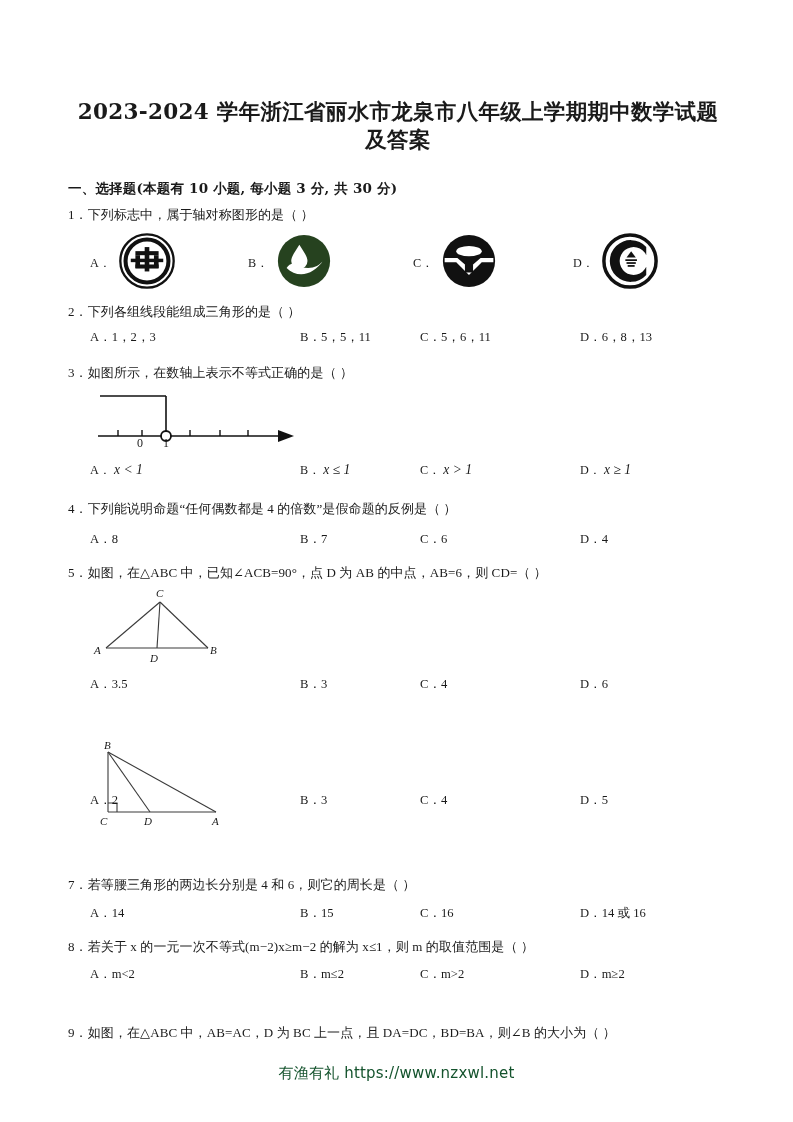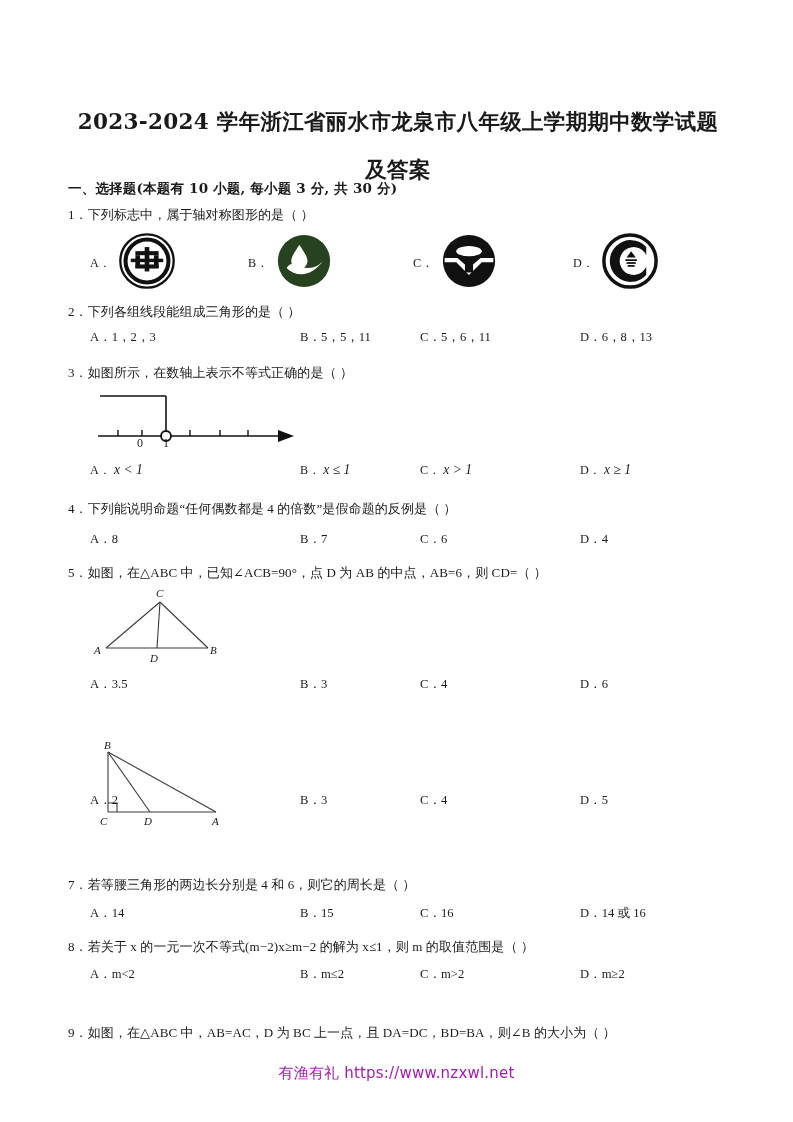--- a/index.html
+++ b/index.html
@@ -24,21 +24,21 @@
 
   
   .doc-title {
     position: absolute;
     left: 68px;
     top: 98px;
     width: 660px;
     text-align: center;
     font-size: 21.5px;
     font-weight: bold;
-    line-height: 48px;
+    line-height: 28px;
     letter-spacing: 0.3px;
     font-family: "DejaVu Serif", "Liberation Serif", serif;
   }
 
   
   .section-head {
     position: absolute;
     left: 68px;
     top: 180px;
     font-size: 13.5px;
@@ -128,21 +128,21 @@
   }
 
   
   .footer-mark {
     position: absolute;
     left: 0;
     top: 1064px;
     width: 793px;
     text-align: center;
     font-size: 15px;
-    color: #a21caf;
+    color: #14532d;
     font-family: "DejaVu Sans", "Liberation Sans", sans-serif;
     letter-spacing: 0.2px;
   }
 </style>
 </head>
 <body>
 
 <div class="page">
 
   <div class="doc-title">2023-2024 学年浙江省丽水市龙泉市八年级上学期期中数学试题及答案</div>

